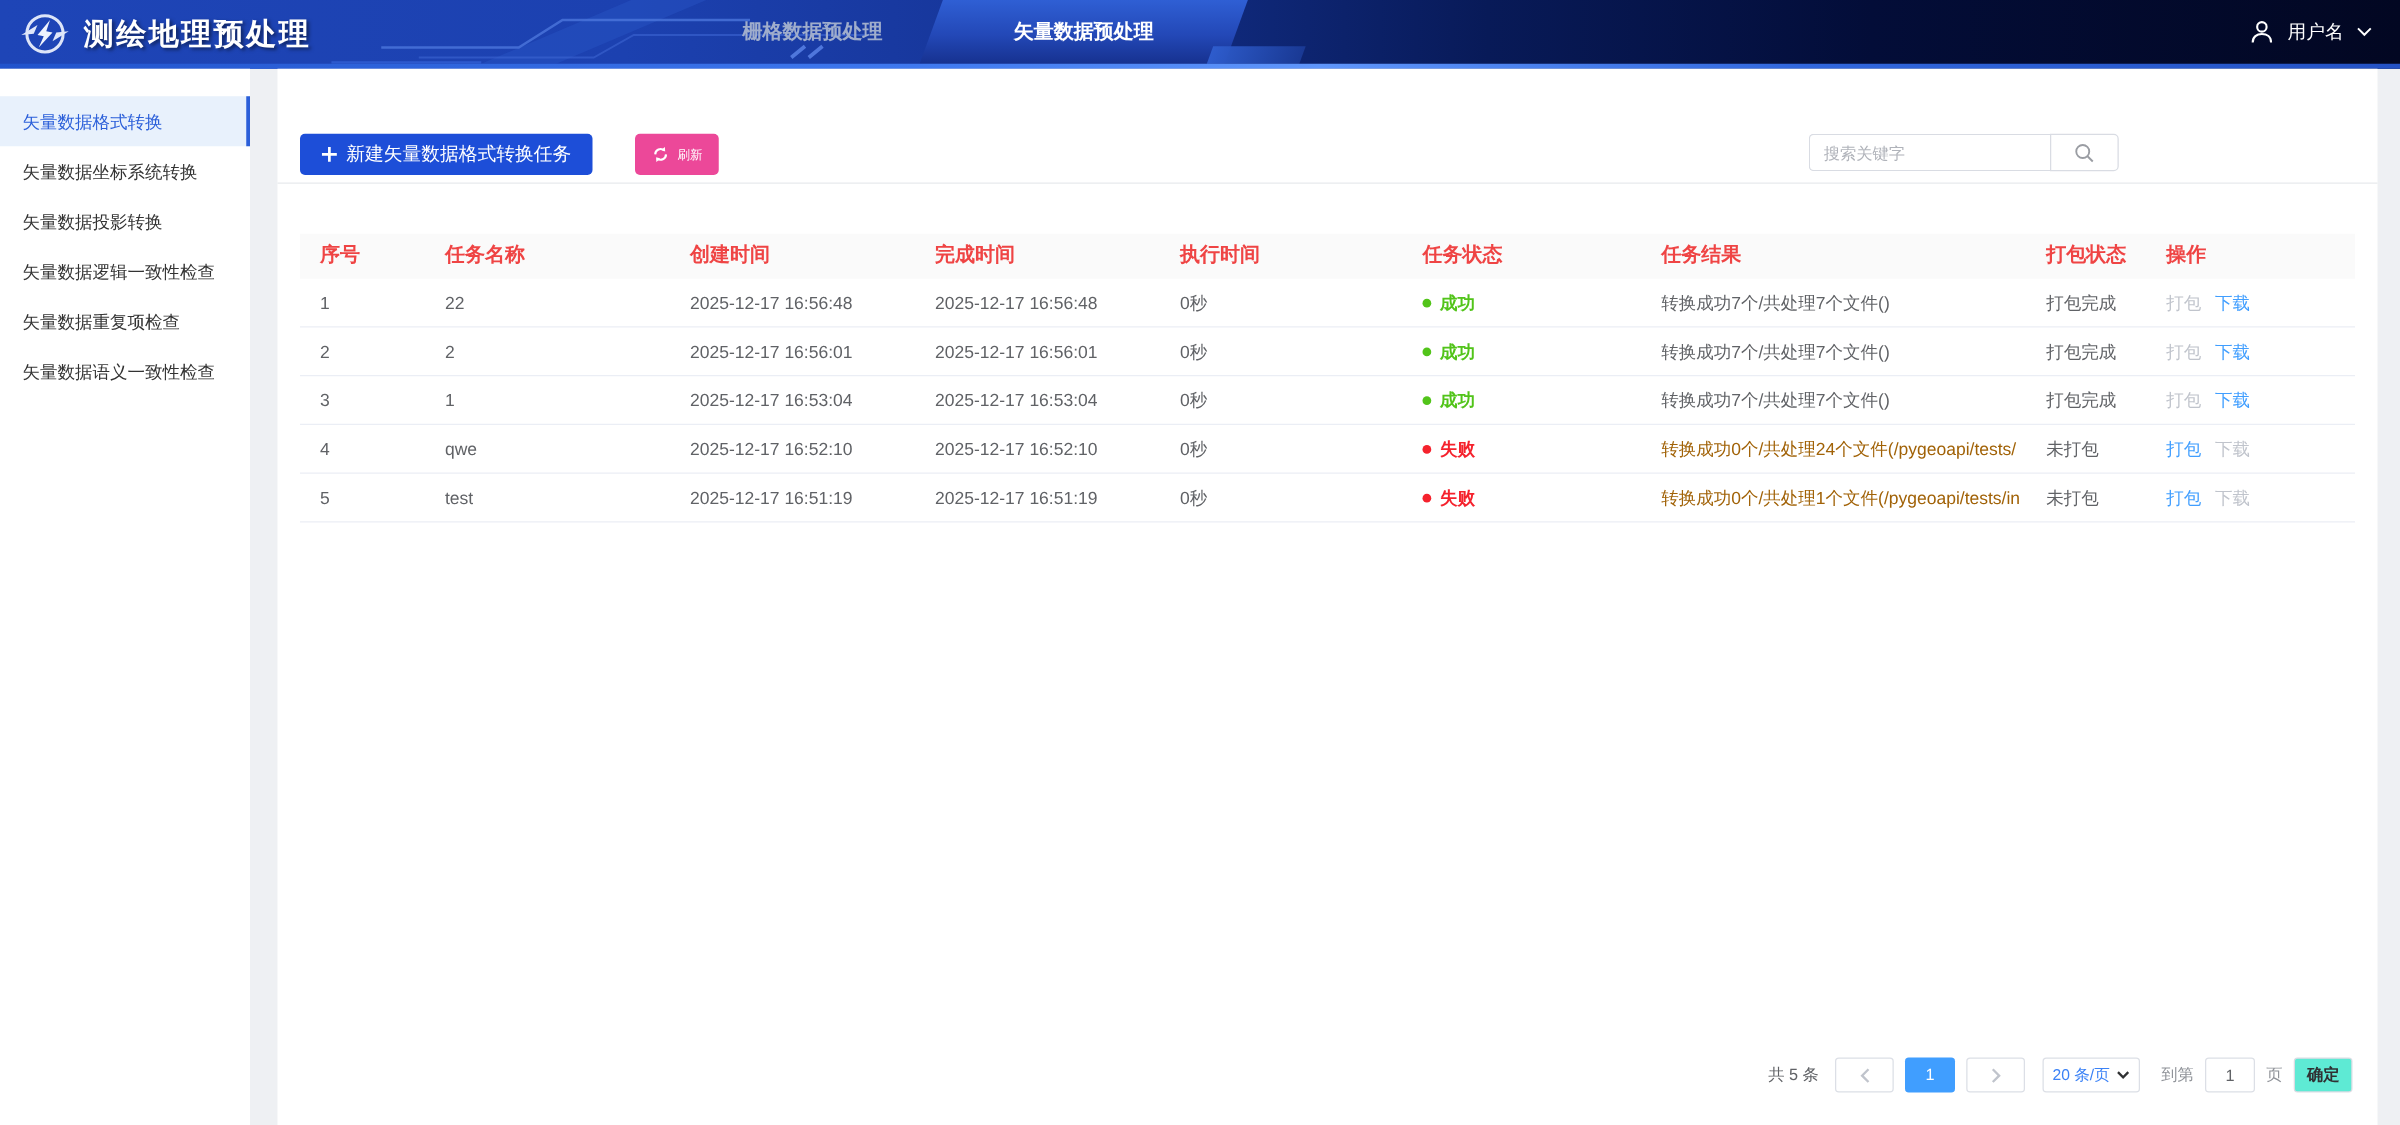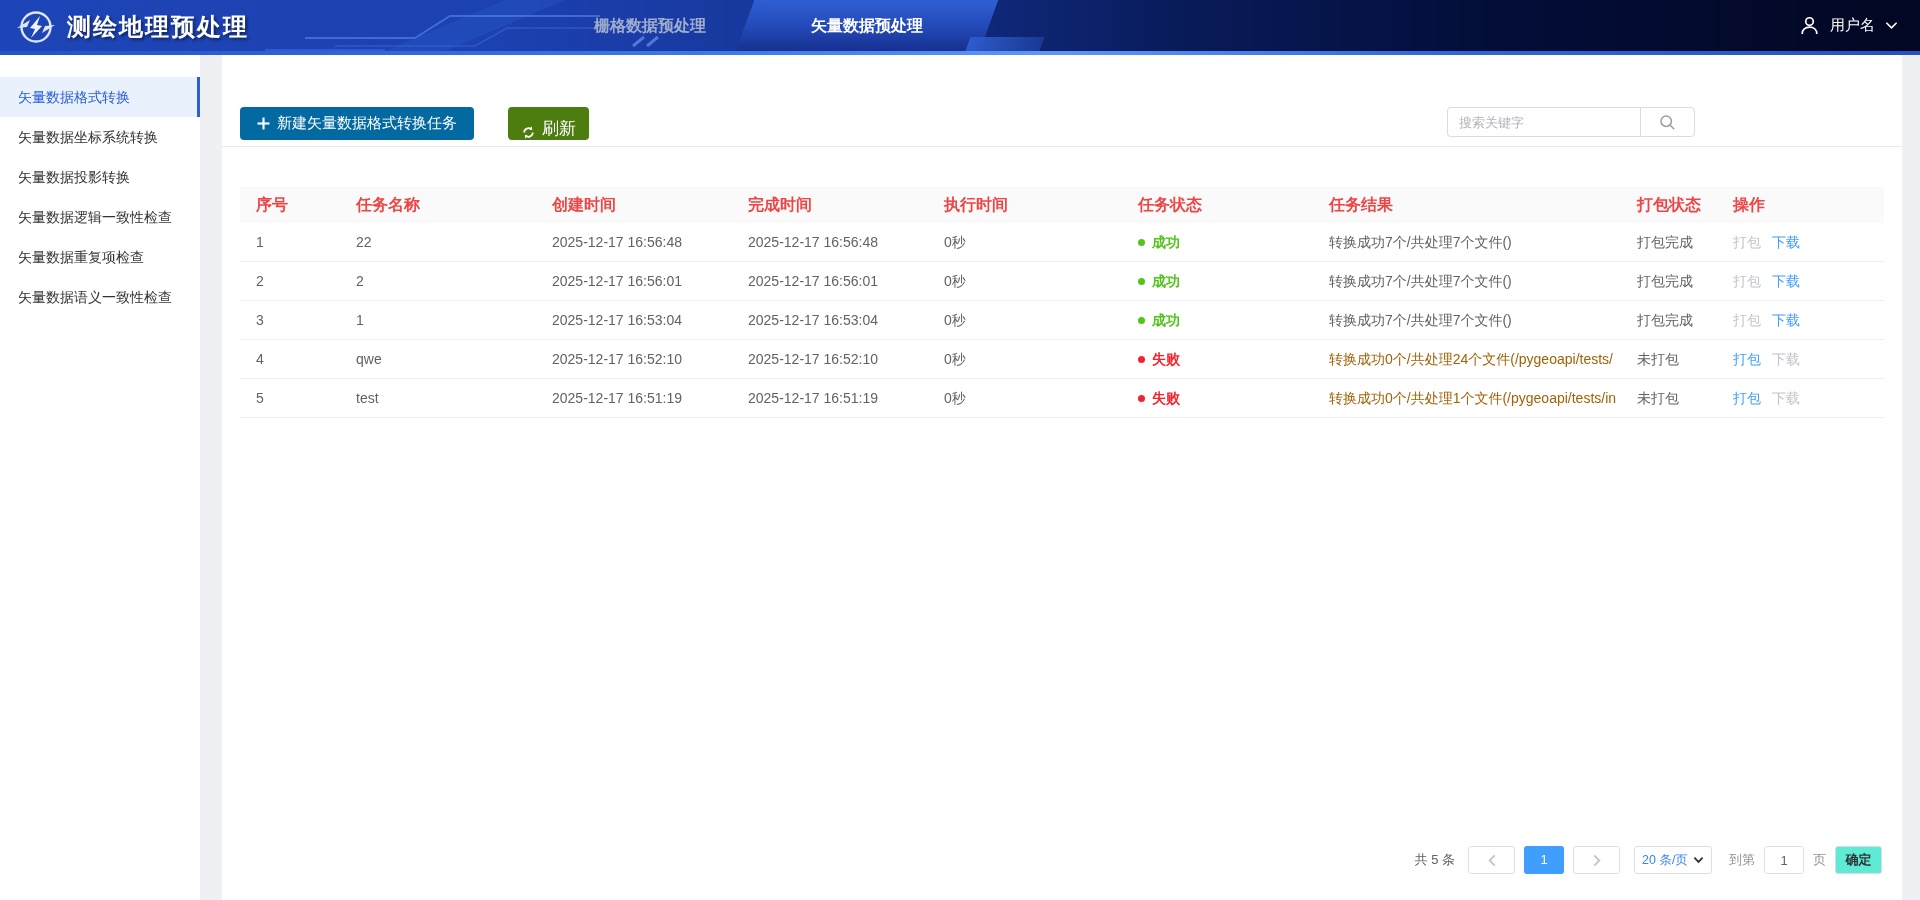--- a/index.html
+++ b/index.html
@@ -31,24 +31,24 @@
 
   
   .sidebar { position:absolute; top:55px; left:0; width:200px; height:845px; background:#ffffff; padding-top:22px; }
   .side-item { height:40px; line-height:40px; padding-left:18px; font-size:14px; color:#333333; cursor:pointer; }
   .side-item.active { background:#e8f1fc; color:#2b5fd9; border-right:3px solid #2b5fd9; }
 
   
   .main { position:absolute; top:55px; left:222px; width:1680px; height:845px; background:#ffffff; }
   .toolbar { position:relative; height:92px; border-bottom:1px solid #e8eaed; }
   .btn-new { position:absolute; left:18px; top:52px; height:33px; display:flex; align-items:center; gap:7px;
-    background:#0369a1; color:#fff; border:none; border-radius:4px; padding:0 17px; font-size:15px;
+    background:#1d4ed8; color:#fff; border:none; border-radius:4px; padding:0 17px; font-size:15px;
     font-family:inherit; cursor:pointer; }
-  .btn-refresh { position:absolute; left:286px; top:52px; height:33px; display:flex; align-items:flex-end; gap:6px;
-    background:#4d7c0f; color:#fff; border:none; border-radius:4px; padding:0 13px; font-size:17px;
+  .btn-refresh { position:absolute; left:286px; top:52px; height:33px; display:flex; align-items:center; gap:6px;
+    background:#ec4899; color:#fff; border:none; border-radius:4px; padding:0 13px; font-size:10px;
     font-family:inherit; cursor:pointer; }
   .search-group { position:absolute; right:207px; top:52px; height:30px; display:flex; }
   .search-input { width:193px; height:30px; border:1px solid #d9dce3; border-right:none; border-radius:4px 0 0 4px;
     padding:0 11px; font-size:13px; color:#333; outline:none; font-family:inherit; }
   .search-input::placeholder { color:#b0b3ba; }
   .search-btn { width:55px; height:30px; border:1px solid #d9dce3; border-radius:0 4px 4px 0; background:#fff;
     display:flex; align-items:center; justify-content:center; cursor:pointer; }
 
   
   .table { position:absolute; left:18px; top:132px; width:1644px; }

